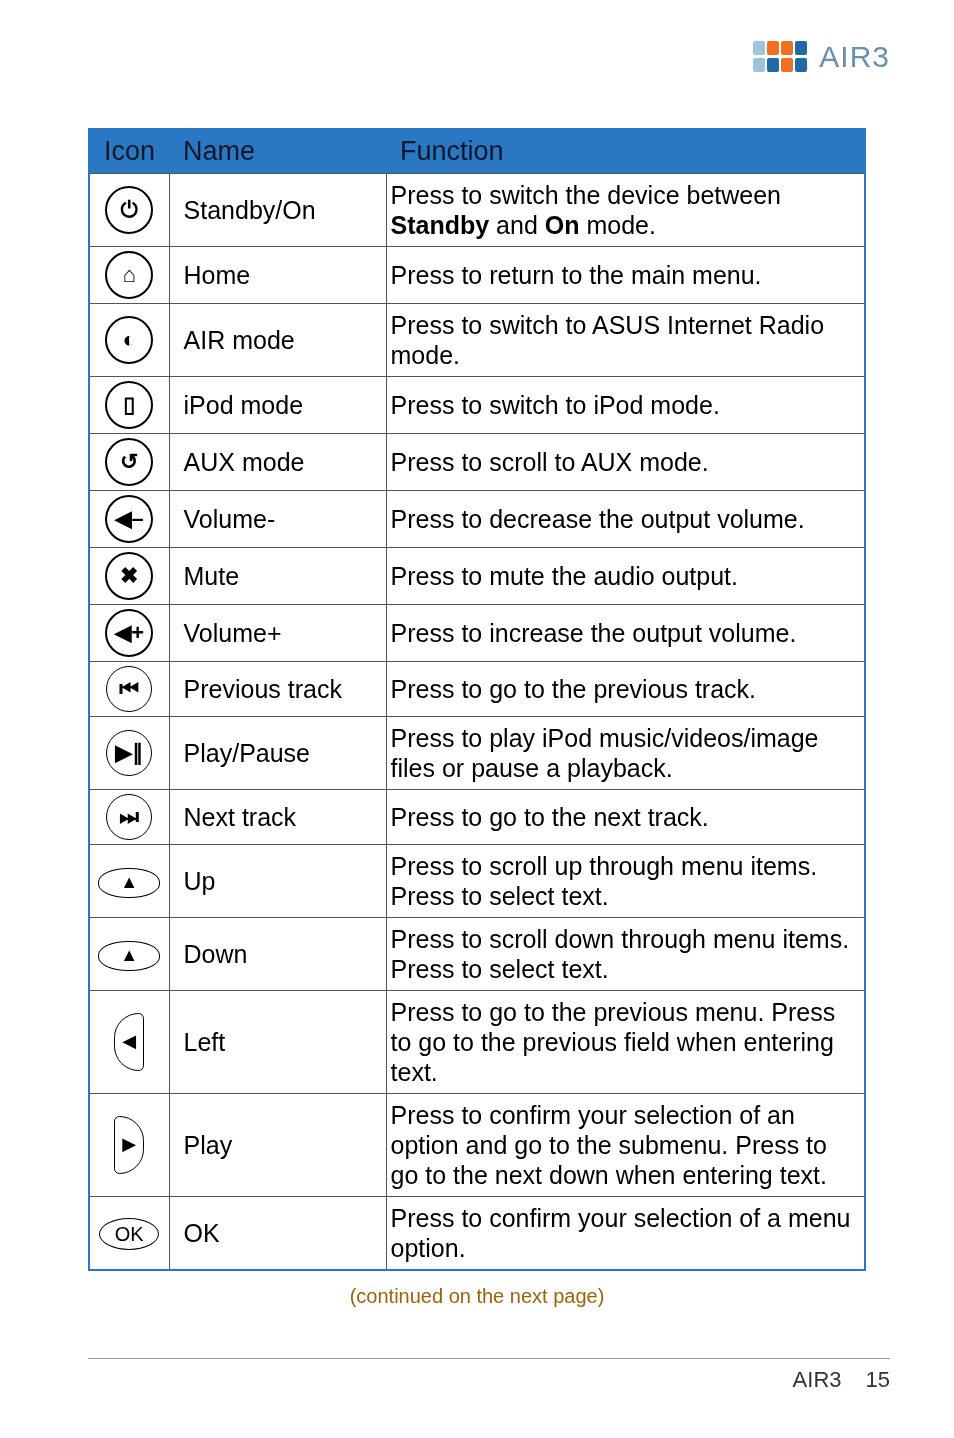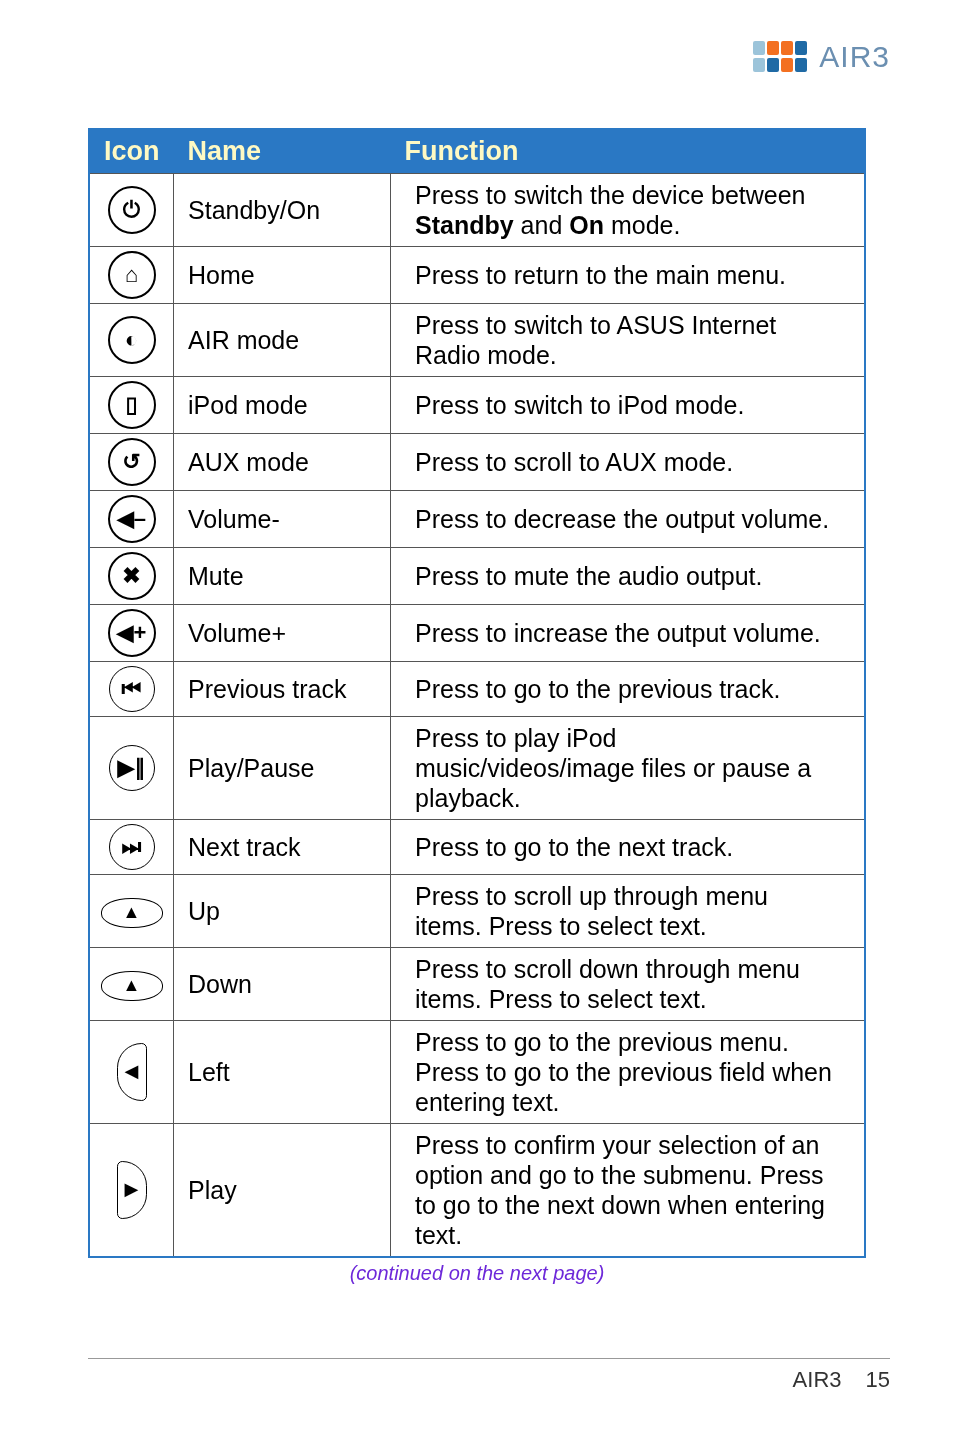--- a/index.html
+++ b/index.html
@@ -3,33 +3,33 @@
 <meta charset="utf-8">
 <style>
   html,body{margin:0;padding:0;background:#fff;font-family:"Segoe UI",Arial,sans-serif;color:#000}
   .page{width:954px;height:1437px;position:relative;box-sizing:border-box;padding:44px 88px 0 88px}
   .brand{position:absolute;top:40px;right:64px;display:flex;align-items:center;gap:10px}
   .brand-text{color:#6b8fb1;font-size:30px;letter-spacing:1px}
   .brand-logo{display:flex;flex-wrap:wrap;width:56px;height:32px;gap:2px}
   .brand-logo span{width:12px;height:14px;border-radius:2px}
   .c-lb{background:#9cc4da}.c-o{background:#f37021}.c-db{background:#1f6aa5}
   .tbl{margin-top:84px;border-collapse:collapse;width:100%;border:2px solid #2a78c4}
-  .tbl th{background:#2a78c4;color:#fef9c3;text-align:left;padding:6px 14px;font-size:27px;font-weight:bold}
+  .tbl th{background:#2a78c4;color:#0f172a;text-align:left;padding:6px 14px;font-size:27px;font-weight:normal}
   .tbl td{border:1px solid #555;padding:4px 10px;font-size:25px;vertical-align:middle;line-height:1.2}
   .tbl td.iconcell{text-align:center;width:74px;padding:4px 0}
   .tbl td.namecell{width:192px;padding-left:14px}
-  .tbl td.funccell{padding:6px 24px}
+  .tbl td.funccell{padding:6px 4px}
   .ico{display:inline-flex;align-items:center;justify-content:center;width:44px;height:44px;border:2.5px solid #000;border-radius:50%;font-size:22px;font-weight:bold}
   .ico.thin{border-width:1.5px}
   .oval{display:inline-flex;align-items:center;justify-content:center;width:58px;height:30px;border:1.5px solid #000;border-radius:50%/50%;font-size:20px}
   .eye{width:60px;height:28px;border:1.5px solid #000;border-radius:30px/14px;display:inline-flex;align-items:center;justify-content:center;font-size:18px}
   .side{width:28px;height:56px;border:1.5px solid #000;display:inline-flex;align-items:center;justify-content:center;font-size:18px}
   .side.l{border-radius:28px 6px 6px 28px/28px 6px 6px 28px}
   .side.r{border-radius:6px 28px 28px 6px/6px 28px 28px 6px}
-  .cont{font-style:italic;text-align:center;font-size:20px;margin-top:4px;color:#6d28d9}
+  .cont{text-align:center;font-size:20px;margin-top:14px;color:#a16207}
   .footer{position:absolute;bottom:44px;left:88px;right:64px;border-top:1px solid #999;padding-top:8px;display:flex;justify-content:flex-end;gap:24px;font-size:22px;color:#333}
 </style>
 </head>
 <body>
 
 <div class="page">
   <div class="brand">
     <div class="brand-logo">
       <span class="c-lb"></span>
         <span class="c-o"></span>
@@ -120,20 +120,25 @@
         <tr>
           <td class="iconcell"><span class="side l">◀</span></td>
           <td class="namecell">Left</td>
           <td class="funccell">Press to go to the previous menu. Press to go to the previous field when entering text.</td>
         </tr>
         <tr>
           <td class="iconcell"><span class="side r">▶</span></td>
           <td class="namecell">Play</td>
           <td class="funccell">Press to confirm your selection of an option and go to the submenu. Press to go to the next down when entering text.</td>
         </tr>
+        <tr>
+          <td class="iconcell"><span class="oval">OK</span></td>
+          <td class="namecell">OK</td>
+          <td class="funccell">Press to confirm your selection of a menu option.</td>
+        </tr>
       </tbody>
   </table>
 
   <div class="cont">(continued on the next page)</div>
 
   <div class="footer">
     <span>AIR3</span>
     <span>15</span>
   </div>
 </div>

